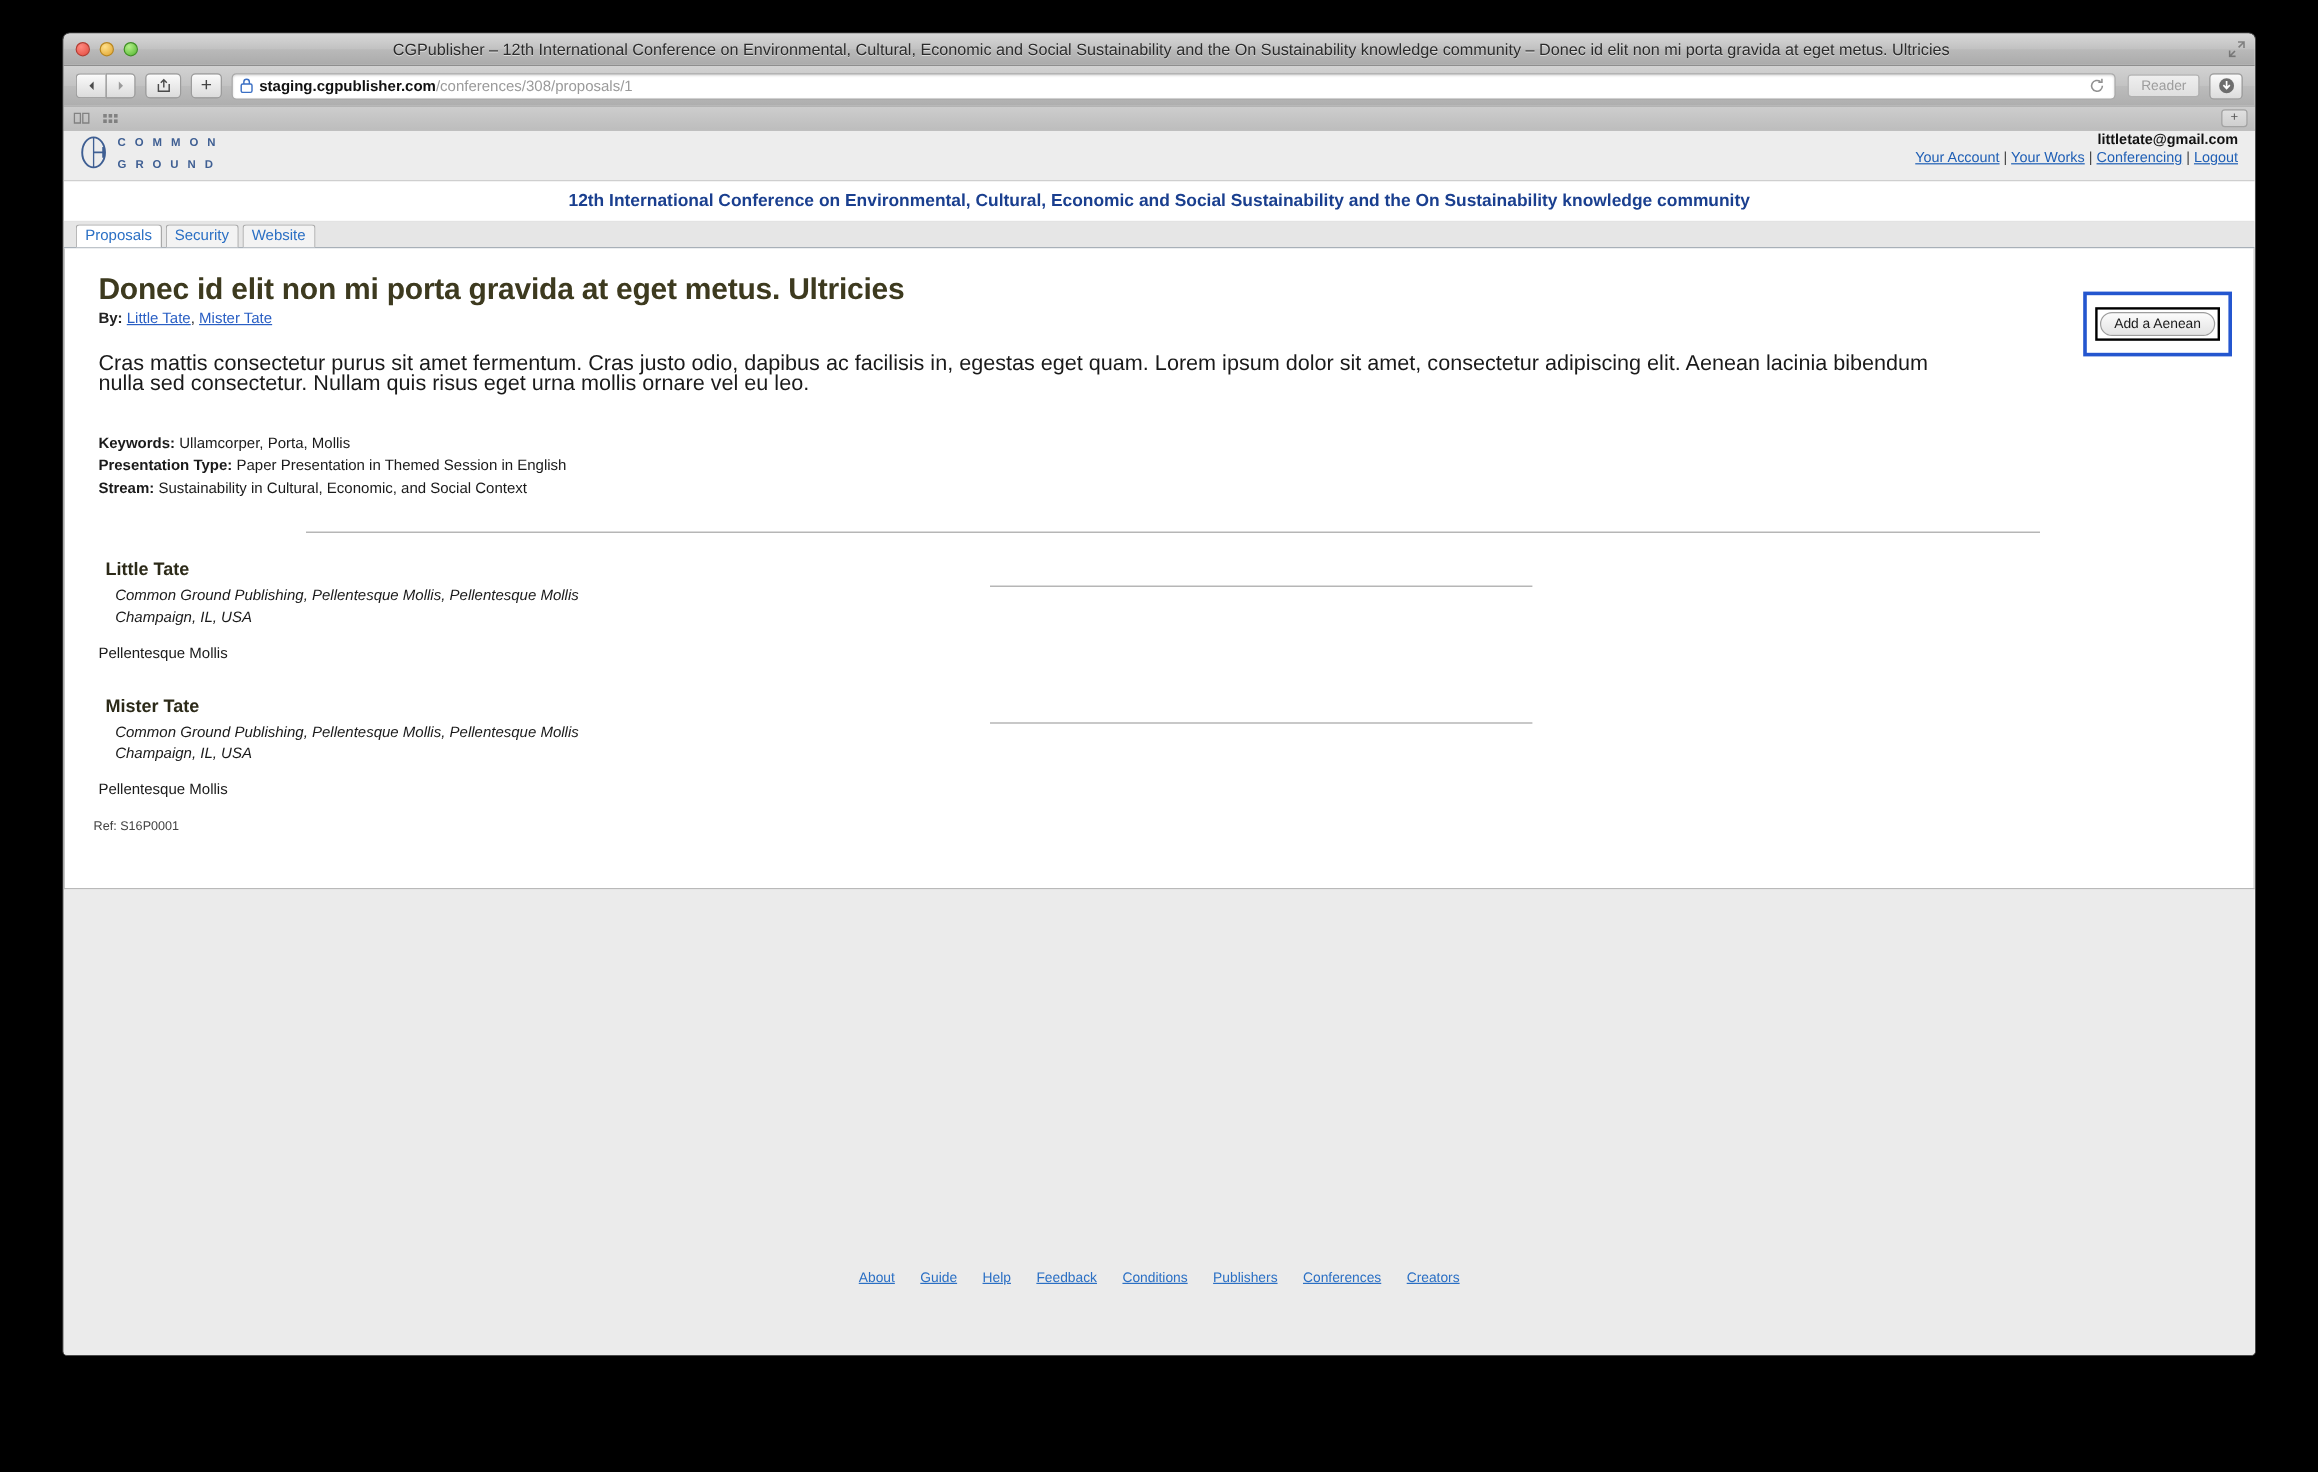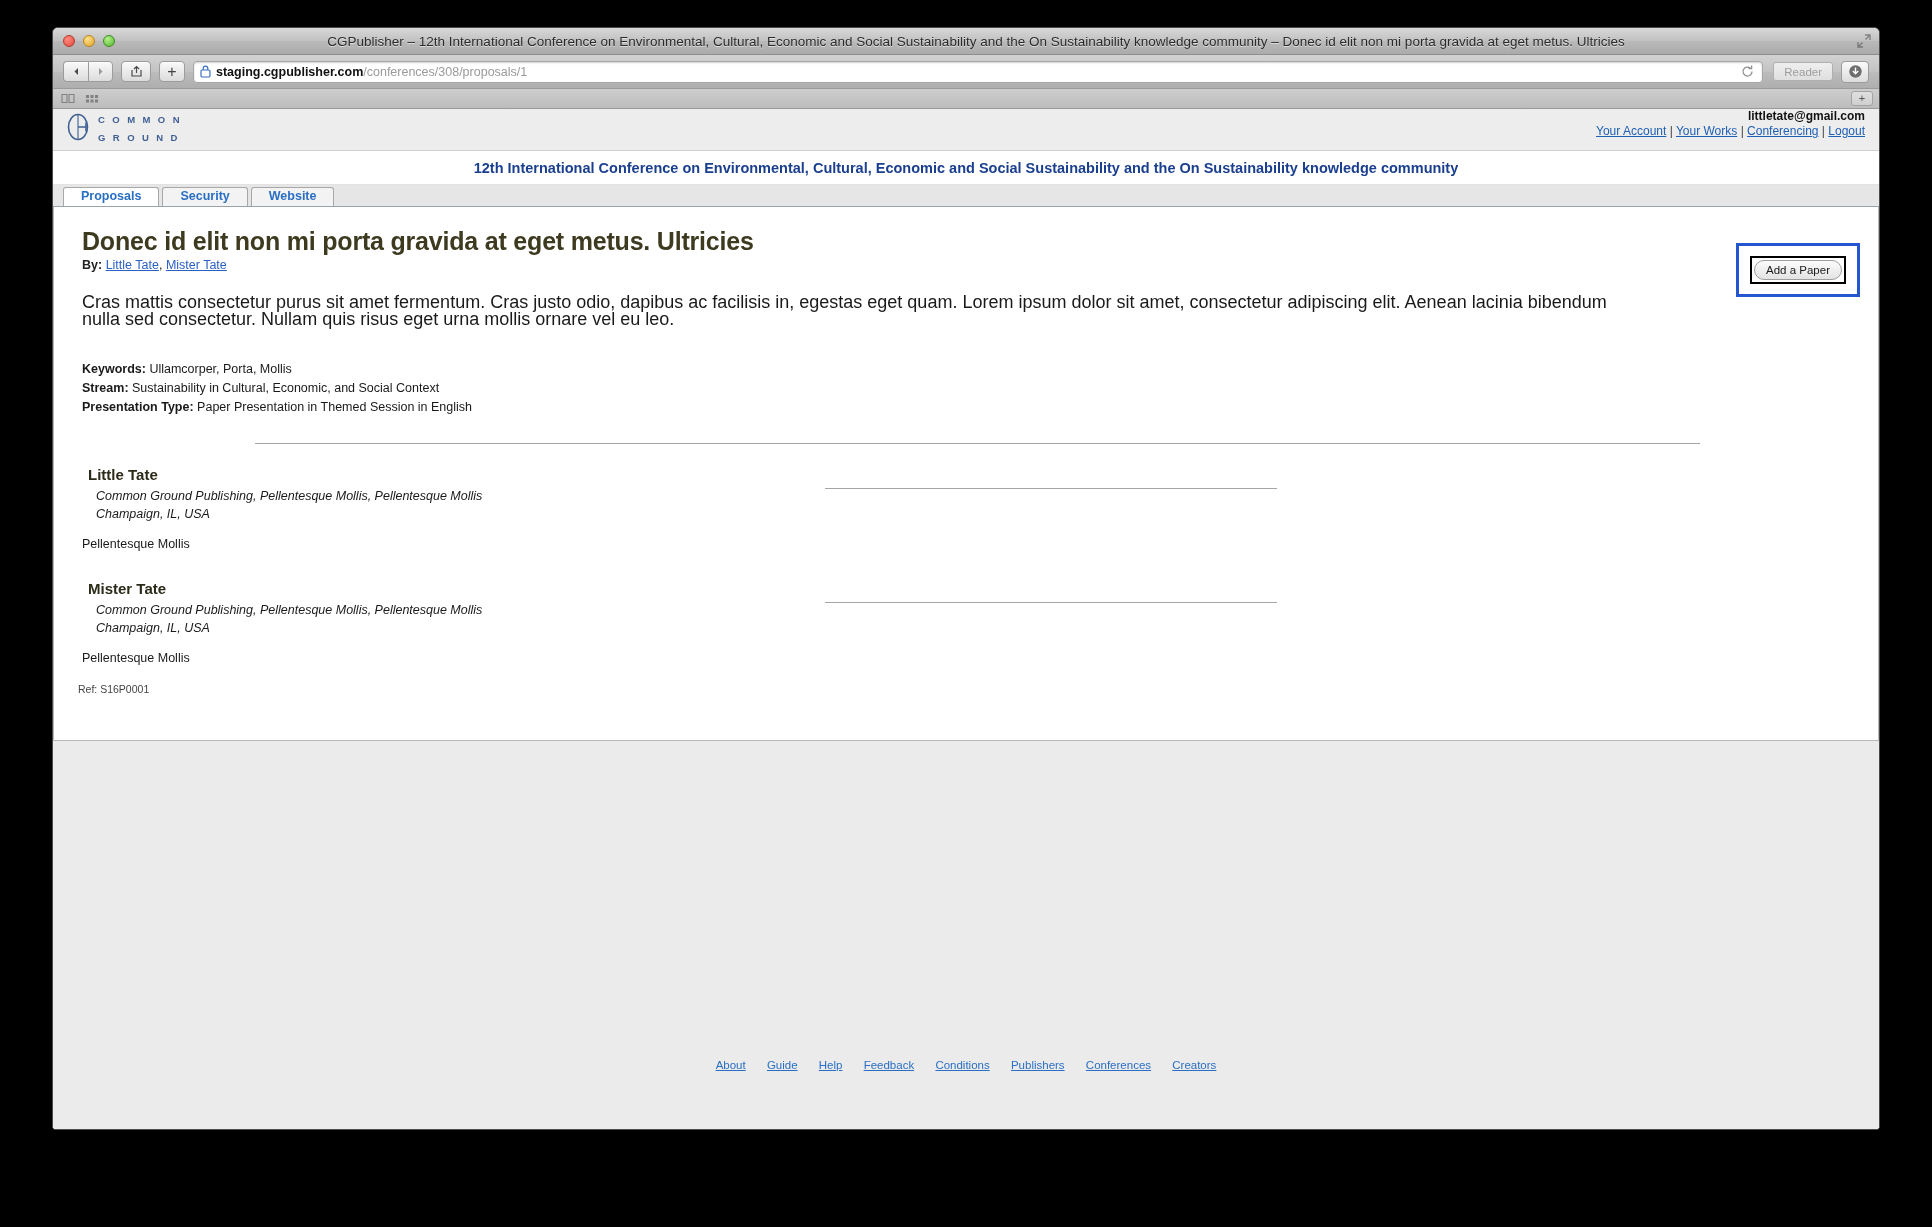--- a/index.html
+++ b/index.html
@@ -160,24 +160,23 @@
     border-bottom: 1px solid #9aa3ad;
     padding: 3px 0 0 10px;
     height: 22px;
     display: flex; align-items: flex-end; gap: 3px;
   }
   .tab {
     font-size: 12.5px; color: #2a6fc4;
     background: #f3f3f3;
     border: 1px solid #a8a8a8;
     border-bottom: none;
-    padding: 1px 17px 2px;
+    padding: 1px 7px 2px;
     border-radius: 3px 3px 0 0;
     line-height: 15px;
-    font-weight: bold;
   }
   .tab.active { background: #ffffff; color: #2a6fc4; }
 
   .content-frame {
     border: 1px solid #b9b9b9;
     border-top: none;
     margin: 0;
     background: #ffffff;
     height: 534px;
     position: relative;
@@ -382,32 +381,32 @@
         </div>
 
         <p class="abstract">Cras mattis consectetur purus sit amet fermentum. Cras justo odio, dapibus ac facilisis in, egestas eget quam. Lorem ipsum dolor sit amet, consectetur adipiscing elit. Aenean lacinia bibendum nulla sed consectetur. Nullam quis risus eget urna mollis ornare vel eu leo.</p>
 
         <div class="meta">
           <div>
             <b>Keywords:</b>
             <span>Ullamcorper, Porta, Mollis</span>
           </div>
           <div>
+            <b>Presentation Type:</b>
+            <span>Paper Presentation in Themed Session in English</span>
+          </div>
+          <div>
             <b>Stream:</b>
             <span>Sustainability in Cultural, Economic, and Social Context</span>
           </div>
-          <div>
-            <b>Presentation Type:</b>
-            <span>Paper Presentation in Themed Session in English</span>
-          </div>
         </div>
 
         <div class="addpaper-box">
           <div class="addpaper-inner">
-            <div class="addpaper-btn">Add a Paper</div>
+            <div class="addpaper-btn">Add a Aenean</div>
           </div>
         </div>
 
         <hr class="rule-1">
 
         <div class="author-block">
           <div class="author-name">Little Tate</div>
           <div class="author-affil">Common Ground Publishing, Pellentesque Mollis, Pellentesque Mollis</div>
           <div class="author-affil">Champaign, IL, USA</div>
           <div class="author-note">Pellentesque Mollis</div>

